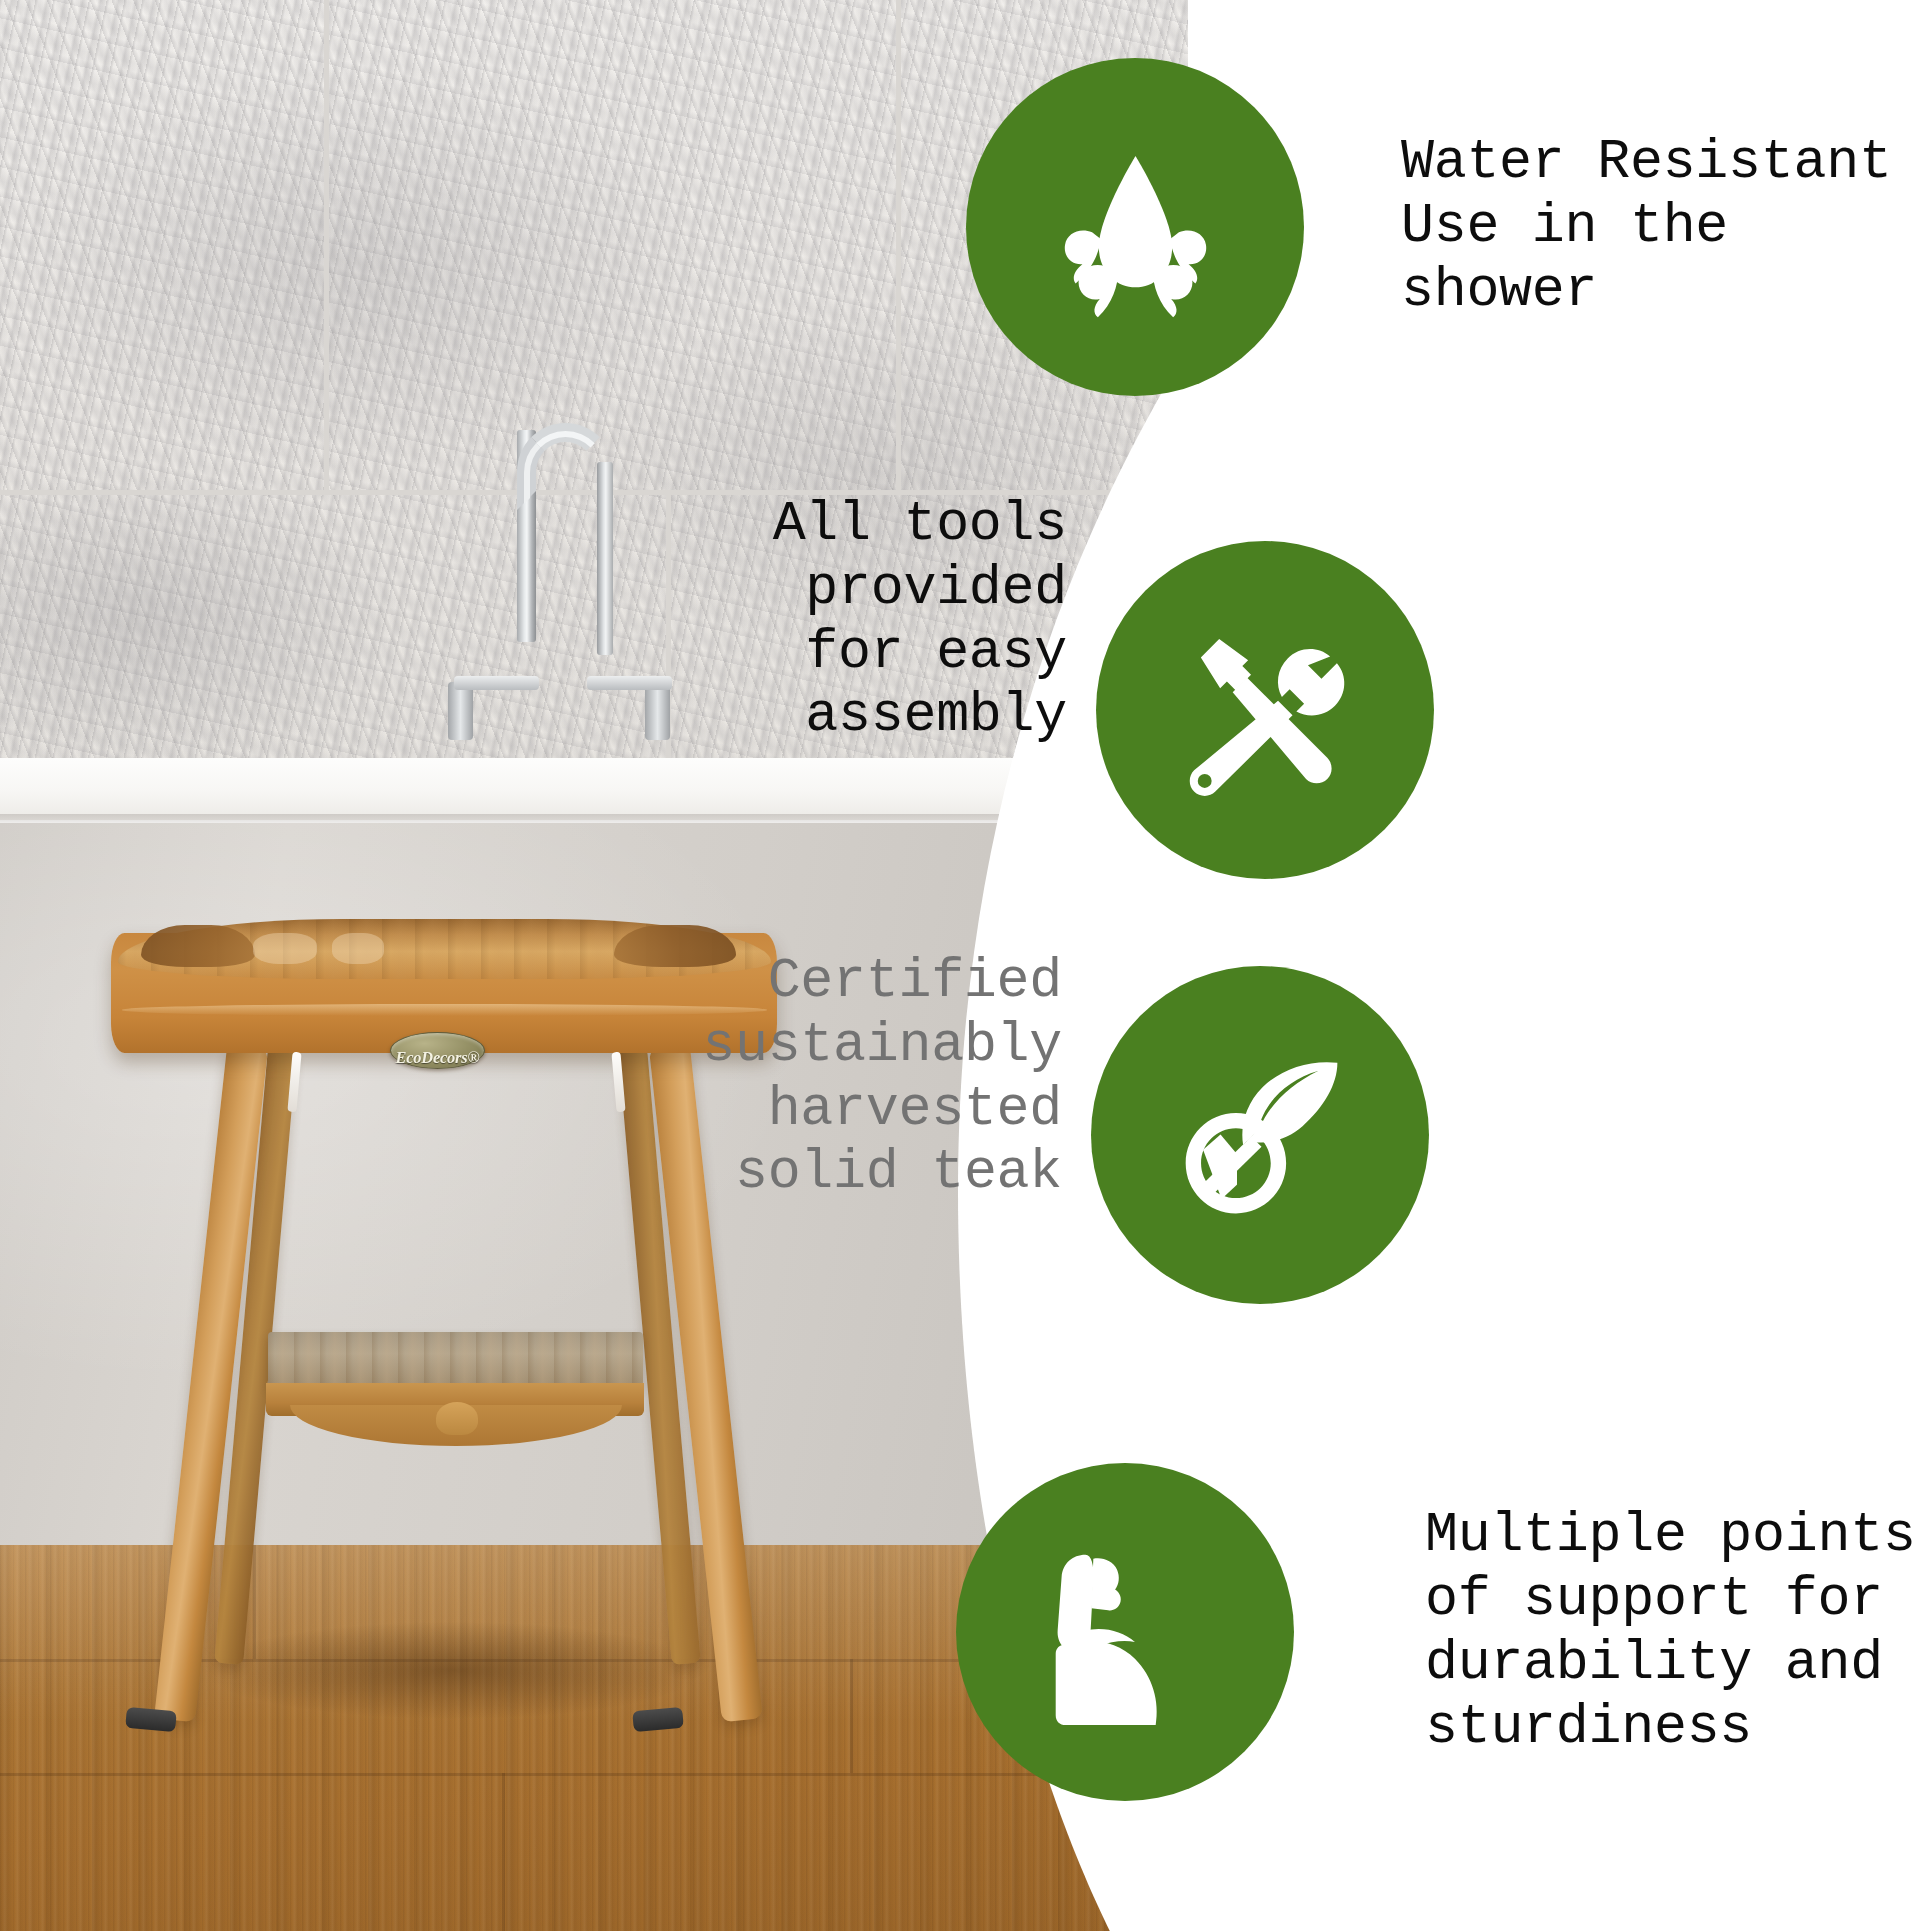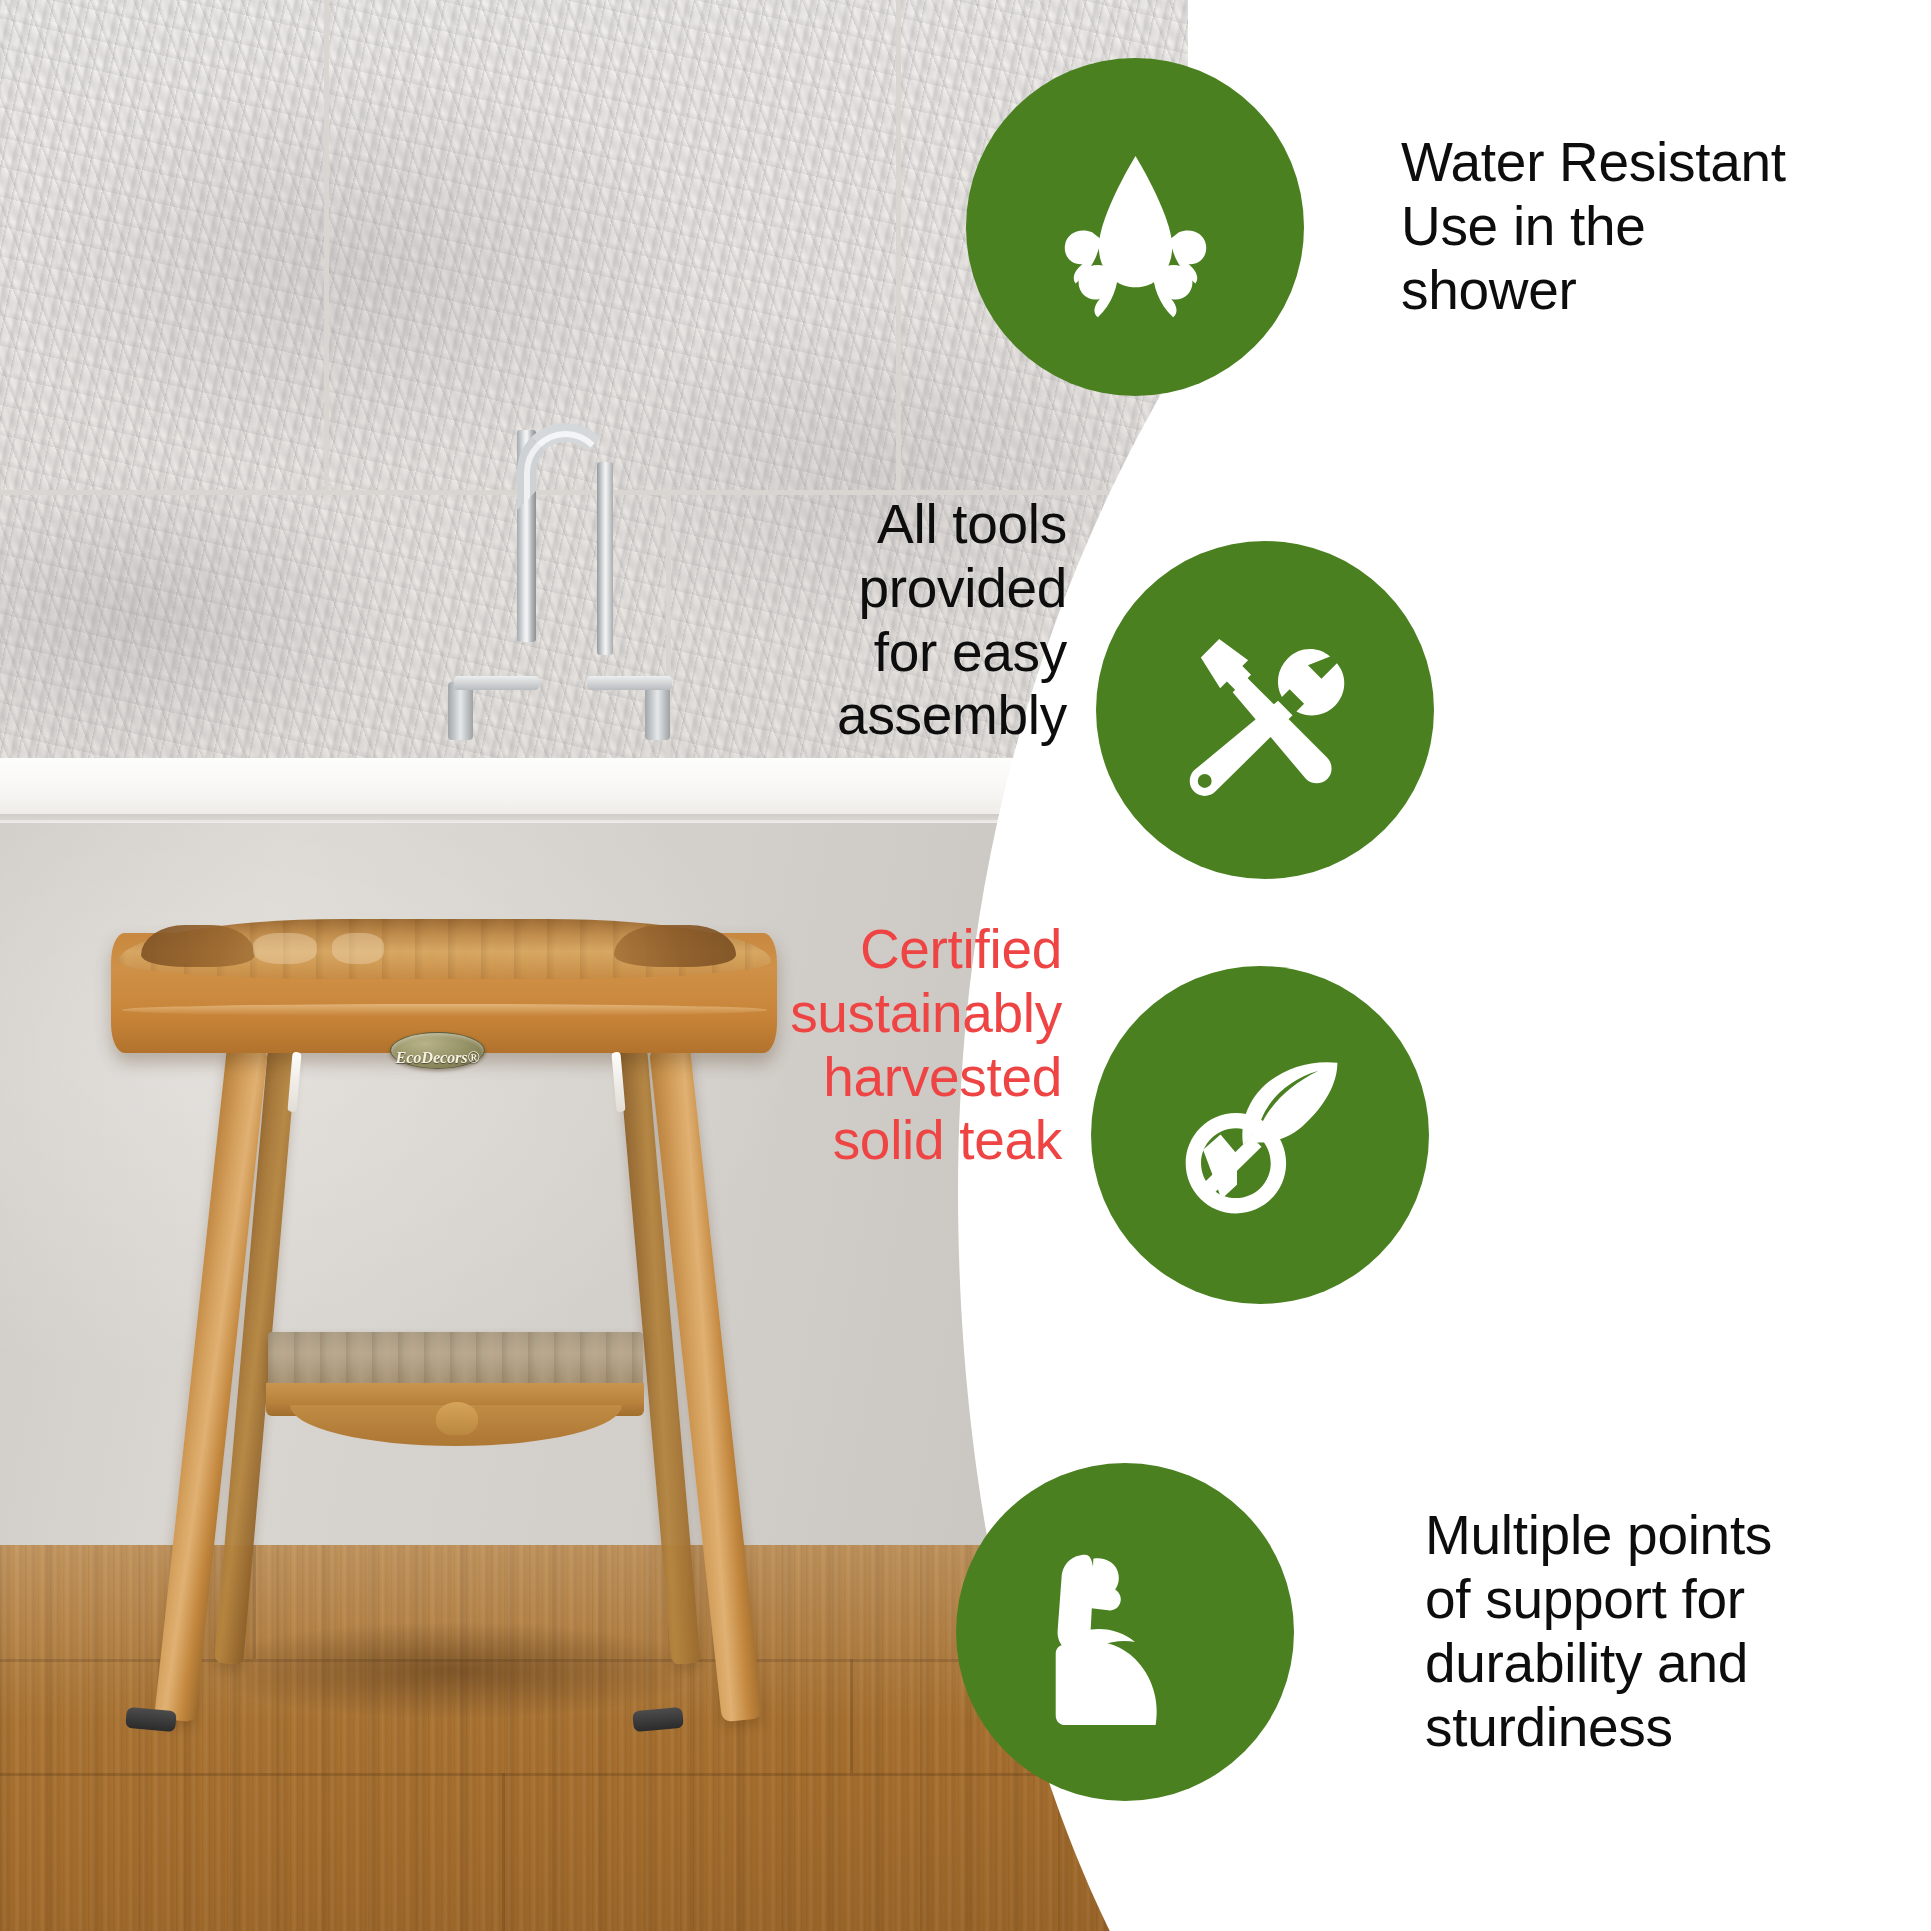--- a/index.html
+++ b/index.html
@@ -130,21 +130,21 @@
   .sv2{left:614px;top:1052px;transform:rotate(-5deg);}
 
   
   .panel{
     position:absolute;right:0;top:0;width:1303px;height:1931px;
     background:#ffffff;
     clip-path:path("M 1350 0 L 1350 2000 L 520 2000 C 520 2000 330 1720 330 1190 C 330 660 560 300 740 118 C 820 38 870 0 900 0 Z");
   }
 
   
-  .feature{position:absolute;display:flex;align-items:center;}
+  .feature{position:absolute;display:flex;align-items:center;font-family:Liberation Mono, monospace;}
   .circle{
     border-radius:50%;
     display:flex;align-items:center;justify-content:center;
     flex:0 0 auto;
   }
   .circle svg{display:block;}
   .ftext{
     color:#0d0d0d;
     font-size:55px;
     line-height:1.16;
@@ -270,21 +270,21 @@
             <path d="M83.5 22 C77 16.5 67.5 17 61.5 23 C56 28.5 55 36.5 58.5 43 L62.5 39 L70 46.5 L66 50.5 C72.5 54 80.5 53 86 47.5 C92 41.5 92.5 32 87 25.5 L79 33.5 L72 26.5 Z"></path>
             <path d="M56.5 45 L64 52.5 L24 92 C21 95 16 95 13 92 C10 89 10 84 13 81 Z"></path>
             <circle cx="18.5" cy="86.5" r="3.6" fill="#4a8020"></circle>
           </g>
         </svg>
       </span>
     </div>
   </div>
 
   <div class="feature" id="f3">
-    <div class="ftext" style="color: #ef4444;">Certified
+    <div class="ftext" style="color: #737373; margin-top: 32px;">Certified
 sustainably
 harvested
 solid teak</div>
     <div class="circle" style="background:#4a8020">
       <span>
         <svg width="205" height="205" viewBox="0 0 100 100" aria-hidden="true">
           <g>
 
             <path fill="#ffffff" d="M38 57 C24.5 57 13.5 68 13.5 81.5 C13.5 95 24.5 106 38 106 C51.5 106 62.5 95 62.5 81.5 C62.5 68 51.5 57 38 57 Z M38 64.5 C47.4 64.5 55 72.1 55 81.5 C55 90.9 47.4 98.5 38 98.5 C28.6 98.5 21 90.9 21 81.5 C21 72.1 28.6 64.5 38 64.5 Z" transform="translate(0,-18) scale(1)"></path>
             <path fill="#ffffff" d="M22 57 L30.5 49.5 L38.5 59 L38.5 74 Z"></path>

